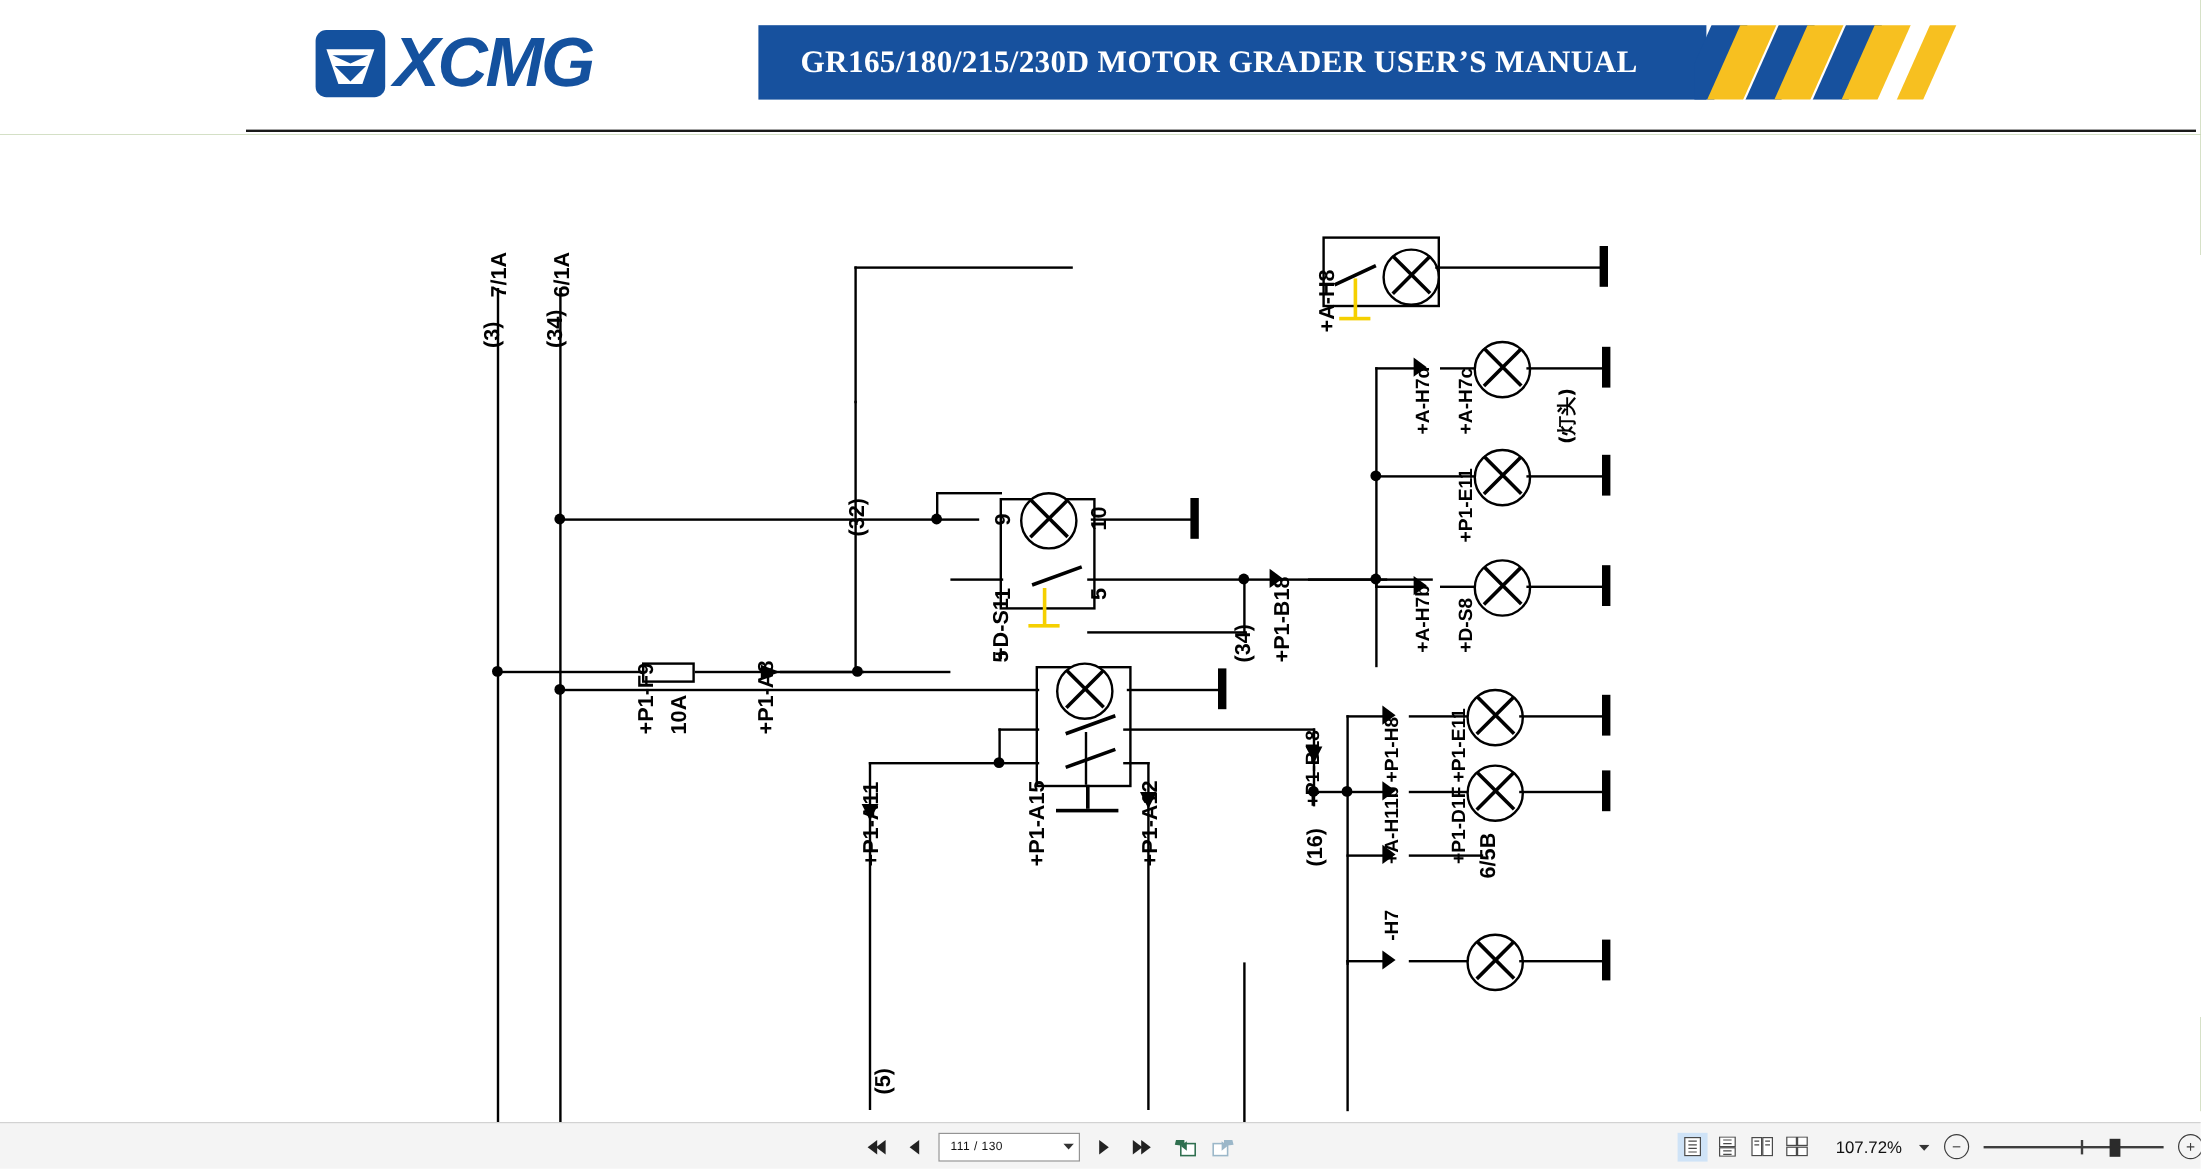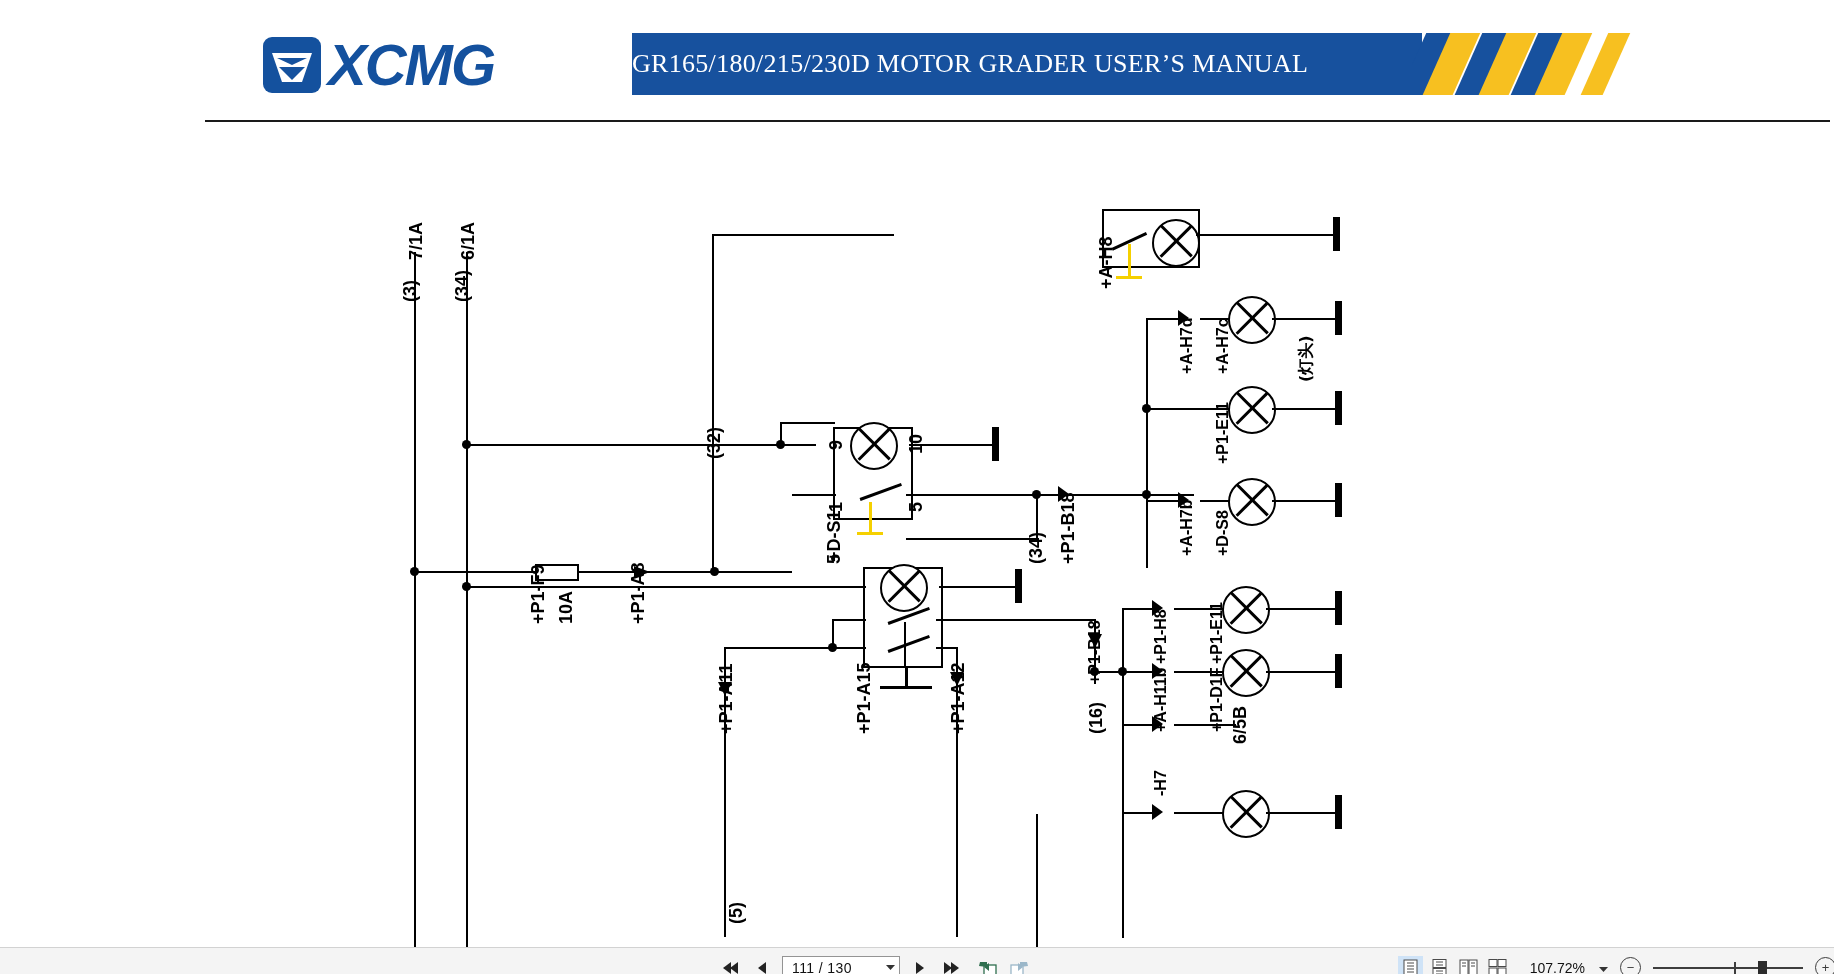--- a/index.html
+++ b/index.html
@@ -2,35 +2,35 @@
 <html><head>
 <meta charset="utf-8">
 <style>
   html,body{margin:0;padding:0;}
   body{
     width:1834px;height:974px;overflow:hidden;
     background:#ffffff;
     font-family:"Liberation Sans",sans-serif;
     -webkit-font-smoothing:antialiased;
   }
-  .page{position:relative;width:1834px;height:926px;background:#4d7c0f;margin-top:12px;}
+  .page{position:relative;width:1834px;height:926px;background:#4d7c0f;}
 
   
   .doc-header{position:absolute;left:0;top:0;width:1834px;height:112px;background:#fff;}
   .hdr-rule{position:absolute;left:205px;top:108px;width:1625px;height:2px;background:#1a1a1a;}
 
   .logo-wrap{position:absolute;left:262px;top:22px;height:62px;display:flex;align-items:center;gap:6px;}
   .logo-mark{width:60px;height:58px;position:relative;}
   .logo-text{font-family:"Liberation Sans",sans-serif;font-weight:bold;font-style:italic;
       font-size:58px;letter-spacing:-2px;color:#14519e;line-height:58px;}
 
   .title-bar{position:absolute;left:632px;top:21px;width:790px;height:62px;background:#17519e;}
   .title-bar .tb-text{
-     color:#ffffff;font-family:"Liberation Serif",serif;font-weight:normal;
-     font-size:26px;letter-spacing:.3px;line-height:62px;white-space:nowrap;}
+     color:#ffffff;font-family:"Liberation Serif",serif;font-weight:bold;
+     font-size:26px;letter-spacing:.3px;line-height:62px;padding-left:35px;white-space:nowrap;}
   .stripes{position:absolute;left:1412px;top:21px;width:230px;height:62px;overflow:hidden;}
   .stripes .sk{position:absolute;top:-6px;width:30px;height:76px;transform:skewX(-24deg);}
   .stripes .blue{background:#17519e;}
   .stripes .yellow{background:#f7c020;}
 
   
   .sheet{position:absolute;left:0;top:112px;width:1834px;height:823px;background:#fff;overflow:hidden;}
   .wire{position:absolute;background:#000;}
   .wire.h{height:2px;}
   .wire.v{width:2px;}
@@ -67,21 +67,21 @@
   
   .toolbar{position:absolute;left:0;top:935px;width:1834px;height:39px;
      background:#f4f4f4;border-top:1px solid #d2d2d2;display:flex;align-items:center;}
   .tb-left{flex:0 0 auto;width:720px;}
   .tb-center{display:flex;align-items:center;gap:9px;}
   .tb-right{position:absolute;right:0;top:0;height:39px;display:flex;align-items:center;gap:12px;padding-right:6px;}
   .tbtn{width:22px;height:22px;display:flex;align-items:center;justify-content:center;
      cursor:default;color:#222;}
   .tbtn svg{display:block;}
   .pagebox{display:flex;align-items:center;width:116px;height:22px;border:1px solid #949494;background:#fff;}
-  .pagebox .pv{flex:1;font-size:14px;color:#111;padding-left:9px;letter-spacing:.4px;}
+  .pagebox .pv{flex:1;font-size:10px;color:#111;padding-left:9px;letter-spacing:.4px;}
   .pagebox .pcaret{width:18px;display:flex;align-items:center;justify-content:center;}
   .vmode{display:flex;align-items:center;gap:4px;margin-right:8px;}
   .vmbtn{width:25px;height:24px;display:flex;align-items:center;justify-content:center;}
   .vmbtn.active{background:#cfe3f7;}
   .zoomval{font-size:14px;color:#111;}
   .zcaret{margin-left:2px;}
   .zslider{position:relative;width:150px;height:14px;display:flex;align-items:center;}
   .zslider .ztrack{position:absolute;left:0;right:0;top:6px;height:2px;background:#3d3d3d;}
   .zslider .ztick{position:absolute;left:54%;top:1px;width:2px;height:12px;background:#3d3d3d;}
   .zslider .zthumb{position:absolute;left:70%;top:0px;width:9px;height:15px;background:#2b2b2b;}

